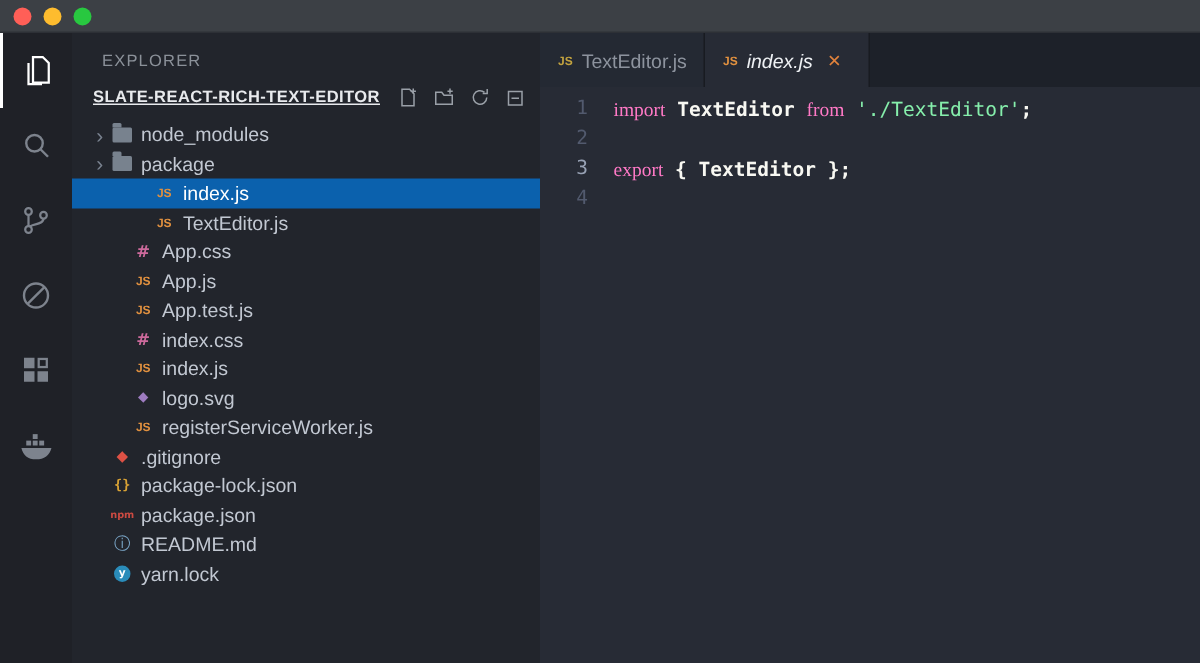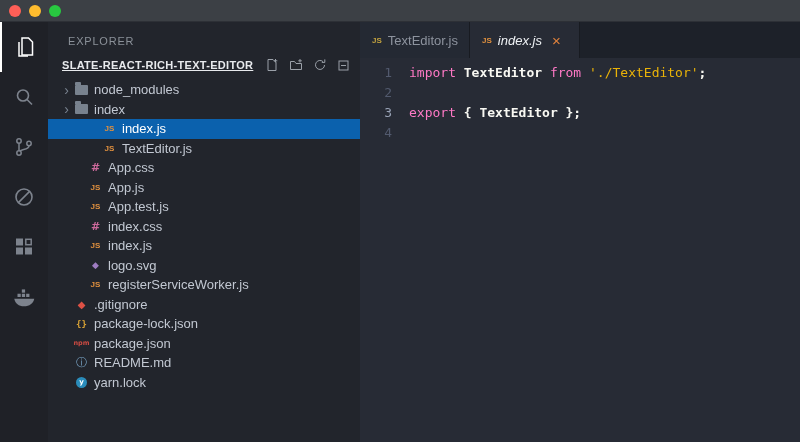--- a/index.html
+++ b/index.html
@@ -74,23 +74,23 @@
   .tab.inactive .tabicon { color:#c2a23f; }
   .tab.active .tabicon { color:#e0903f; }
   .tab.active .tablabel { font-style:italic; }
   .tab .close { margin-left:10px; color:#e0823c; font-size:15px; line-height:1; }
 
   .code-area { flex:1; padding-top:5px; font-family:"DejaVu Sans Mono", monospace; font-size:13px; }
   .code-line { display:flex; height:20px; line-height:20px; }
   .ln { width:32px; text-align:right; color:#525a6e; flex:0 0 32px; }
   .ln.active { color:#98a2b5; }
   .code { padding-left:17px; white-space:pre; }
-  .tk-kw { color:#ff79c6; }
+  .tk-kw { color:#ff79c6;font-family:Liberation Serif, serif; }
   .tk-pl { color:#f8f8f2;font-weight:bold; }
-  .tk-st { color:#eab308; }
+  .tk-st { color:#86efac; }
 </style>
 </head>
 <body>
 
 <div class="titlebar">
   <div class="traffic">
     <span class="tl red"></span>
     <span class="tl yellow"></span>
     <span class="tl green"></span>
   </div>
@@ -180,21 +180,21 @@
 
     <div class="tree">
       <div class="row p1">
         <span class="chev collapsed">›</span>
         <span class="foldericon"></span>
         <span>node_modules</span>
       </div>
       <div class="row p1">
         <span class="chev collapsed">›</span>
         <span class="foldericon"></span>
-        <span>index</span>
+        <span>package</span>
       </div>
       <div class="row p3f selected">
         <span class="ficon icon-js">JS</span>
         <span>index.js</span>
       </div>
       <div class="row p3f">
         <span class="ficon icon-js">JS</span>
         <span>TextEditor.js</span>
       </div>
       <div class="row p2f">

